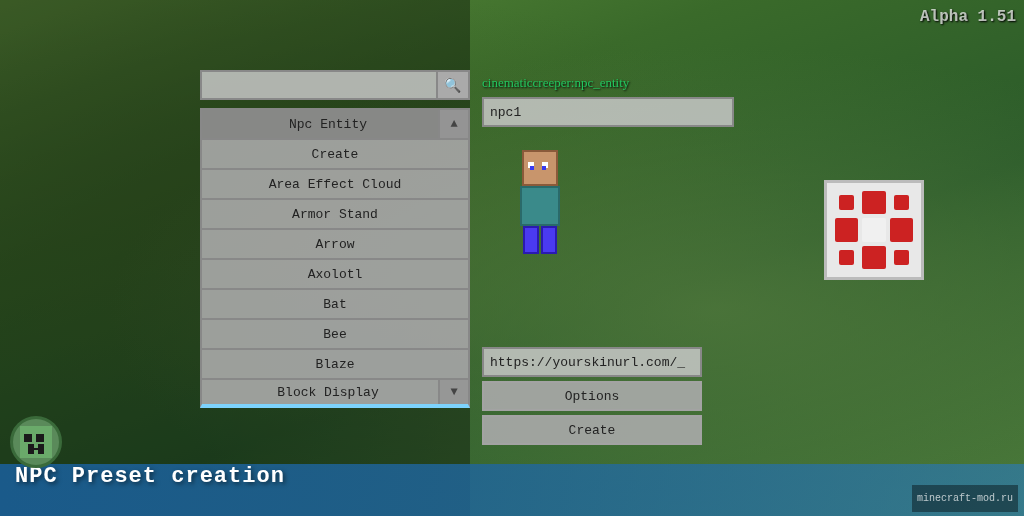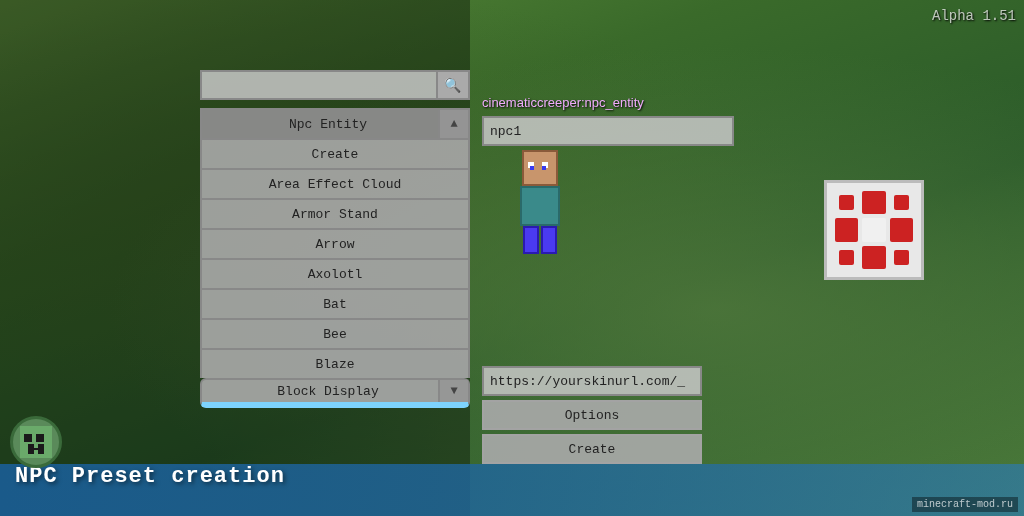--- a/index.html
+++ b/index.html
@@ -182,22 +182,21 @@
       align-items: center;
       justify-content: center;
       font-family: 'Courier New', monospace;
       font-size: 13px;
       color: #222;
       cursor: pointer;
       text-align: center;
       position: relative;
     }
     .list-item:last-child {
-      border-bottom: 6px solid #7dd3fc;
-      border-radius: 6px;
+      border-bottom: 4px solid #7dd3fc;
     }
     .list-item.selected {
       background: rgba(140,140,140,0.95);
     }
     .list-item.has-arrow {
       padding-right: 14px;
     }
     .list-arrow {
       position: absolute;
       right: 0;
@@ -214,26 +213,25 @@
     }
 
     
     .right-panel {
       position: absolute;
       left: 482px;
       top: 75px;
     }
 
     .entity-id-label {
-      font-family: Liberation Sans, sans-serif;
-      font-size: 13px;
-      color: #f0abfc;
+      font-family: Liberation Serif, serif;
+      font-size: 13px;
+      color: #22c55e;
       margin-bottom: 6px;
       text-shadow: 1px 1px 2px #000;
-      margin-top: 20px;
     }
 
     .name-input {
       width: 252px;
       height: 30px;
       background: rgba(200,200,200,0.85);
       border: 2px solid #888;
       padding: 0 6px;
       font-family: 'Courier New', monospace;
       font-size: 13px;
@@ -296,32 +294,33 @@
 
     
     .watermark {
       position: absolute;
       bottom: 4px;
       right: 6px;
       font-family: 'Courier New', monospace;
       font-size: 10px;
       color: rgba(255,255,255,0.7);
       background: rgba(0,0,0,0.4);
-      padding: 2px 5px;
+      padding: 8px 5px;
     }
 
     
     .version-text {
       position: absolute;
       top: 8px;
       right: 8px;
       font-family: 'Courier New', monospace;
-      font-size: 14px;
+      font-size: 16px;
       color: rgba(255,255,255,0.7);
       text-shadow: 1px 1px 2px #000;
+      font-weight: bold;
     }
 
     
     .redstone-block {
       position: absolute;
       right: 100px;
       top: 180px;
       width: 100px;
       height: 100px;
       background: #e8e8e8;

